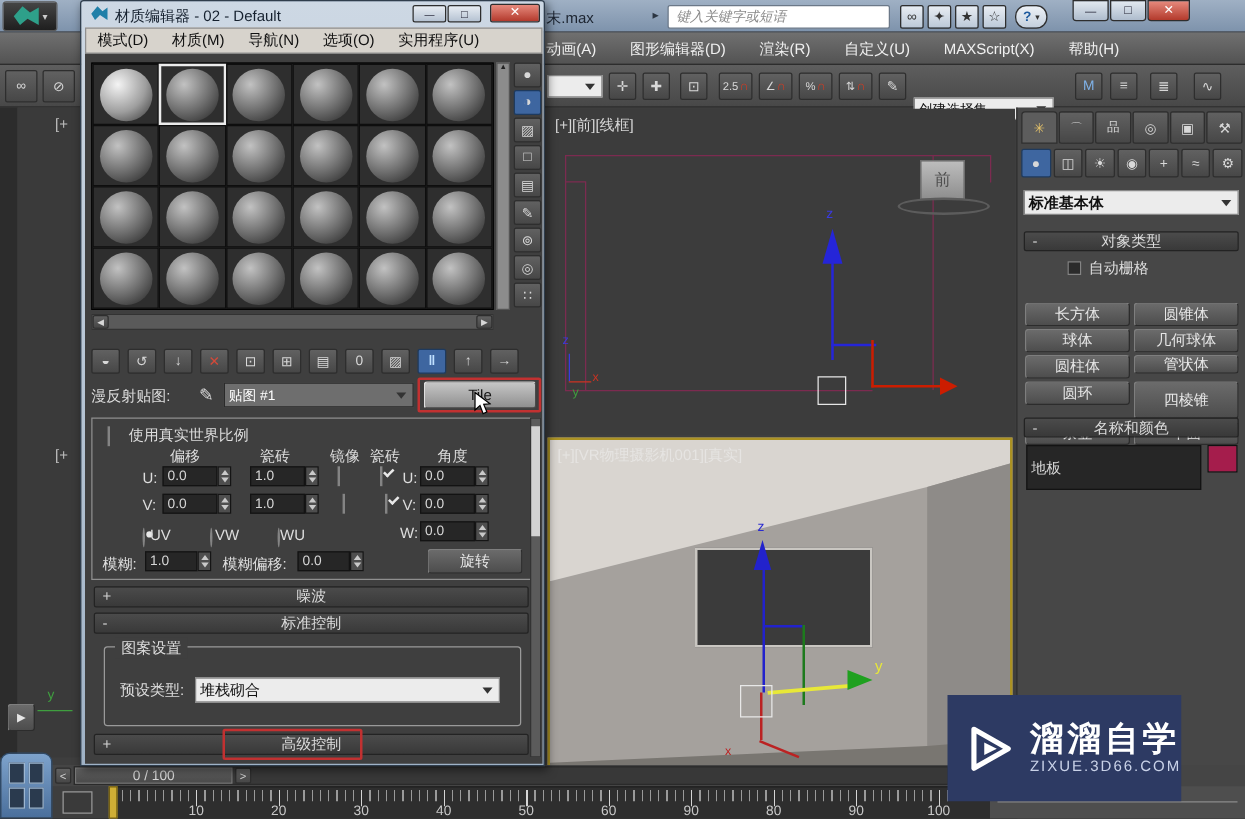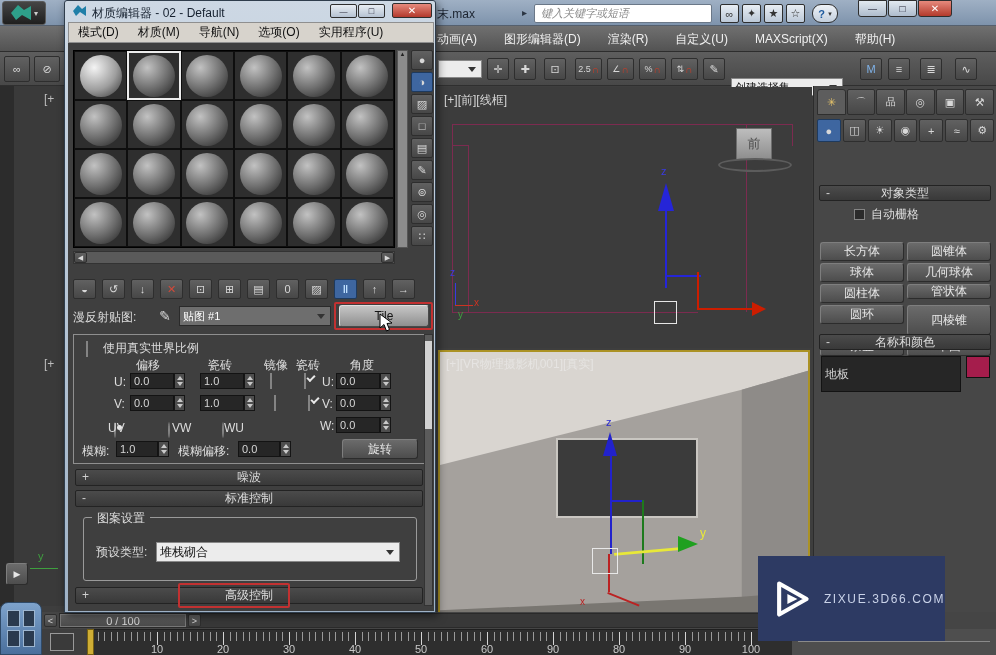--- a/index.html
+++ b/index.html
@@ -240,20 +240,23 @@
       <div class="ico" style="width:24px;height:23px">
           <span>+</span>
         </div>
       <div class="ico" style="width:24px;height:23px">
           <span>≈</span>
         </div>
       <div class="ico" style="width:24px;height:23px">
           <span>⚙</span>
         </div>
     </div>
+    <div class="a fld light dd" style="left:5px;top:66px;width:172px;height:20px;font-size:12px;font-weight:bold">
+        <span>标准基本体</span>
+      </div>
     <div class="a roll" style="left:5px;top:99px;width:172px;height:16px">
         <span class="pm">-</span>
         <span>对象类型</span>
       </div>
     <div class="a" style="left:40px;top:120px;display:flex;align-items:center;gap:6px">
       <span class="cb"></span>
       <span class="t">自动栅格</span>
     </div>
     <div class="a" style="left:6px;top:156px;width:171px;display:grid;grid-template-columns:1fr 1fr;gap:2px 3px">
       <div class="btn" style="height:19px">
@@ -594,21 +597,21 @@
         <span class="a t" style="left:248px;top:62px">V:</span>
         <div class="a fld" style="left:262px;top:60px;width:44px;height:16px">
             <span>0.0</span>
           </div>
         <div class="a spn" style="left:306px;top:60px;height:16px">
             <b class="u"></b>
             <b class="d"></b>
           </div>
         
         <span class="a rd on" style="left:30px;top:88px"></span>
-        <span class="a t" style="left:34px;top:86px">UV</span>
+        <span class="a t" style="left:46px;top:86px">UV</span>
         <span class="a rd" style="left:82px;top:88px"></span>
         <span class="a t" style="left:98px;top:86px">VW</span>
         <span class="a rd" style="left:134px;top:88px"></span>
         <span class="a t" style="left:150px;top:86px">WU</span>
         <span class="a t" style="left:246px;top:84px">W:</span>
         <div class="a fld" style="left:262px;top:82px;width:44px;height:16px">
             <span>0.0</span>
           </div>
         <div class="a spn" style="left:306px;top:82px;height:16px">
             <b class="u"></b>
@@ -664,17 +667,18 @@
       </div>
     </div>
   </div>
 
   <div class="a" style="left:758px;top:556px;width:187px;height:85px;background:#2d3a63;z-index:60;display:flex;align-items:center;padding-left:12px;gap:10px">
     <svg width="46" height="46" viewBox="0 0 48 48">
       <path d="M10,7 L40,24 L10,41 Z" fill="none" stroke="#fff" stroke-width="4.5" stroke-linejoin="round"></path>
       <path d="M19,18.5 L30,24 L19,29.5 Z" fill="#fff"></path>
     </svg>
     <div style="display:flex;flex-direction:column">
+      <span style="color:#fff;font-size:27px;font-weight:bold;letter-spacing:3px;line-height:1.1">溜溜自学</span>
       <span style="color:#c9d2e8;font-size:12px;letter-spacing:1.6px">ZIXUE.3D66.COM</span>
     </div>
   </div>
 
 </div>
 
 </body></html>

